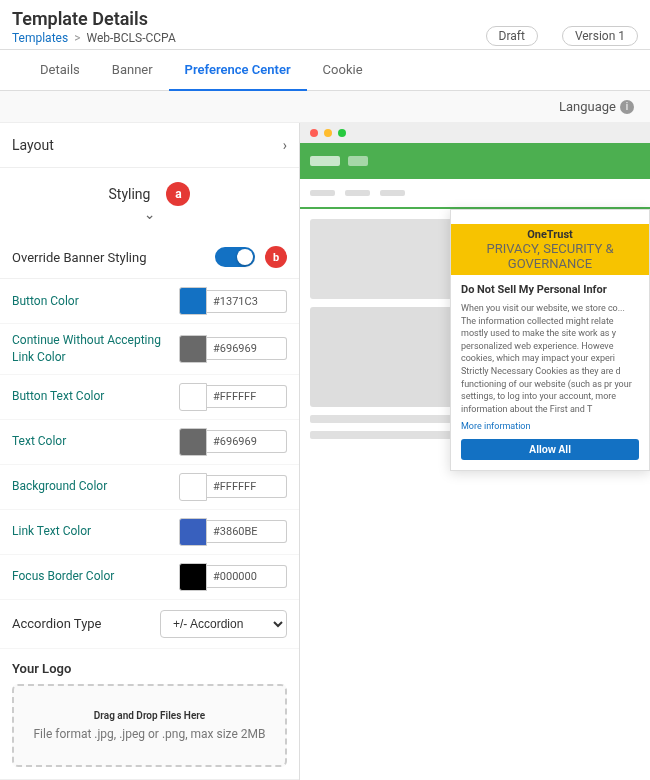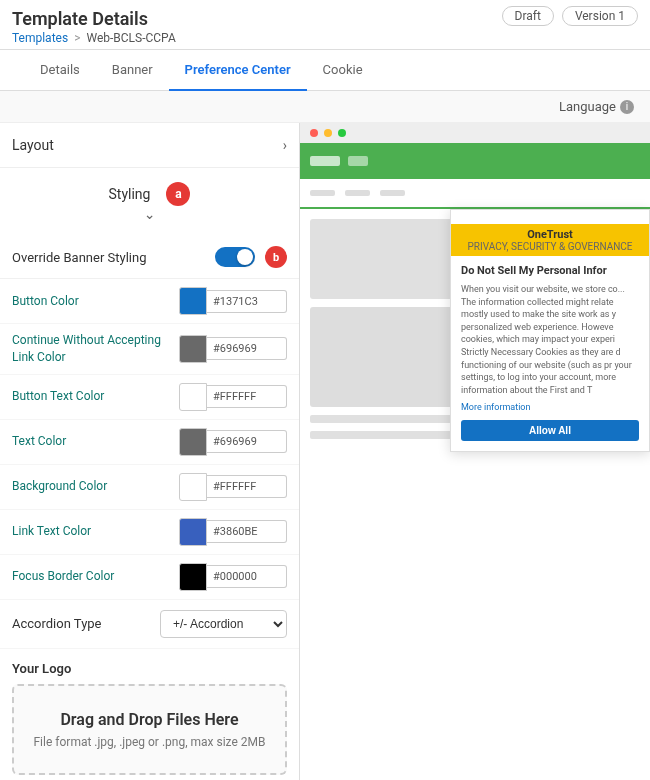--- a/index.html
+++ b/index.html
@@ -2,21 +2,21 @@
 <html><head>
   <meta charset="utf-8">
   <style>
     * { box-sizing: border-box; margin: 0; padding: 0; }
     body { font-family: -apple-system, BlinkMacSystemFont, 'Segoe UI', Roboto, sans-serif; font-size: 13px; background: #fff; width: 650px; height: 780px; overflow: hidden; }
     .header-title { font-size: 18px; font-weight: 600; color: #333; }
     .header-breadcrumb { display: flex; align-items: center; gap: 6px; margin-top: 2px; }
     .breadcrumb-link { color: #1371C3; font-size: 12px; cursor: pointer; }
     .breadcrumb-sep { color: #999; font-size: 12px; }
     .breadcrumb-current { color: #555; font-size: 12px; }
-    .header-badges { display: flex; gap: 8px; position: absolute; top: 6px; right: 12px; }
+    .header-badges { display: flex; gap: 24px; position: absolute; top: 26px; right: 12px; }
     .badge { border: 1px solid #ccc; border-radius: 12px; padding: 2px 12px; font-size: 12px; color: #555; background: #fff; }
 
     
     .tabs { display: flex; border-bottom: 1px solid #ddd; padding: 0 24px; background: #fff; }
     .tab { padding: 12px 16px; font-size: 13px; color: #666; cursor: pointer; border-bottom: 2px solid transparent; margin-bottom: -1px; }
     .tab.active { color: #1a73e8; border-bottom: 2px solid #1a73e8; font-weight: 600; }
 
     
     .language-bar { display: flex; justify-content: flex-end; align-items: center; padding: 8px 16px; background: #f9f9f9; border-bottom: 1px solid #eee; font-size: 13px; color: #555; }
     .info-icon { display: inline-flex; align-items: center; justify-content: center; width: 14px; height: 14px; border-radius: 50%; background: #999; color: #fff; font-size: 10px; margin-left: 4px; cursor: pointer; }
@@ -50,21 +50,21 @@
 
     
     .accordion-row { display: flex; align-items: center; padding: 10px 12px; border-bottom: 1px solid #f5f5f5; }
     .accordion-label { flex: 1; font-size: 13px; color: #333; }
     .accordion-select { border: 1px solid #ccc; border-radius: 4px; padding: 5px 8px; font-size: 12px; color: #333; background: #fff; cursor: pointer; }
 
     
     .logo-section { padding: 12px; }
     .logo-label { font-size: 13px; font-weight: 600; color: #333; margin-bottom: 8px; }
     .dropzone { border: 2px dashed #ccc; border-radius: 6px; padding: 24px 16px; text-align: center; background: #fafafa; }
-    .dropzone-title { font-size: 16px; font-weight: 600; color: #333; margin-bottom: 6px; }
+    .dropzone-title { font-size: 10px; font-weight: 600; color: #333; margin-bottom: 6px; }
     .dropzone-sub { font-size: 12px; color: #777; }
 
     
     .right-panel { flex: 1; overflow: hidden; position: relative; background: #e8e8e8; }
     .preview-container { width: 100%; height: 100%; position: relative; overflow: hidden; }
 
     
     .browser-bar { background: #eee; padding: 6px 10px; display: flex; align-items: center; gap: 6px; }
     .browser-dot { width: 8px; height: 8px; border-radius: 50%; }
     .dot-red { background: #ff5f56; }
@@ -79,21 +79,21 @@
     
     .onetrust-banner { position: absolute; right: 0; top: 66px; width: 200px; background: #fff; border: 1px solid #ddd; box-shadow: 0 2px 12px rgba(0,0,0,0.15); z-index: 10; padding: 10px; }
     .ot-banner-title { font-size: 11px; font-weight: 700; color: #333; margin-bottom: 6px; }
     .ot-banner-text { font-size: 9px; color: #666; line-height: 1.4; margin-bottom: 6px; }
     .ot-more-link { font-size: 9px; color: #1371C3; cursor: pointer; display: block; margin-bottom: 8px; }
     .ot-allow-btn { background: #1371C3; color: #fff; border: none; border-radius: 3px; padding: 5px 10px; font-size: 10px; width: 100%; cursor: pointer; font-weight: 600; }
 
     
     .ot-logo-area { background: #F7C300; padding: 4px 8px; margin: 4px -10px 8px; text-align: center; }
     .ot-logo-text { font-size: 11px; font-weight: 700; color: #333; }
-    .ot-logo-sub { font-size: 10px; color: #666; }
+    .ot-logo-sub { font-size: 13px; color: #666; }
 
     
     .img-placeholder { background: #ddd; display: flex; align-items: center; justify-content: center; }
     .img-placeholder svg { opacity: 0.4; }
 
     
     .left-panel::-webkit-scrollbar { width: 4px; }
     .left-panel::-webkit-scrollbar-track { background: #f1f1f1; }
     .left-panel::-webkit-scrollbar-thumb { background: #ccc; border-radius: 2px; }
 

